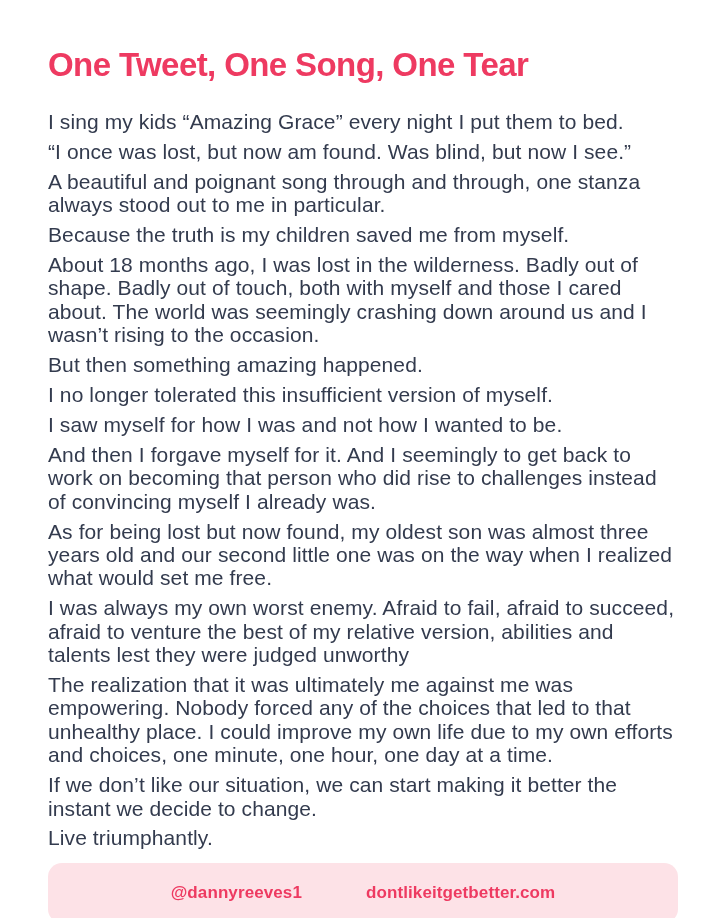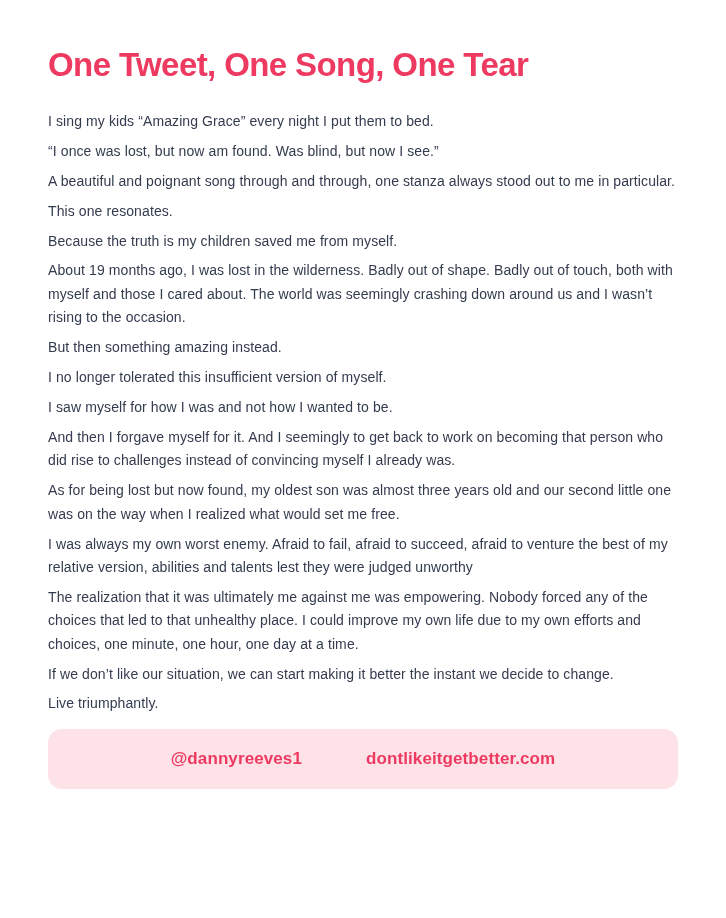--- a/index.html
+++ b/index.html
@@ -26,21 +26,21 @@
   }
   .page-title {
     font-size: 33px;
     font-weight: 700;
     letter-spacing: -0.6px;
     color: var(--accent);
     margin: 0 0 26px 0;
     line-height: 1.15;
   }
   .article p {
-    font-size: 14px;
+    font-size: 21px;
     line-height: 23.4px;
     color: var(--body-text);
     margin: 0 0 6.5px 0;
     letter-spacing: 0.1px;
   }
   .footer-bar {
     margin-top: 13px;
     height: 60px;
     background: var(--footer-bg);
     border-radius: 14px;
@@ -61,24 +61,23 @@
 </head>
 <body>
 
 <div class="page">
   <h1 class="page-title">One Tweet, One Song, One Tear</h1>
 
   <div class="article">
     <p>I sing my kids “Amazing Grace” every night I put them to bed.</p>
     <p>“I once was lost, but now am found. Was blind, but now I see.”</p>
     <p>A beautiful and poignant song through and through, one stanza always stood out to me in particular.</p>
-    <p>This one resonates.</p>
     <p>Because the truth is my children saved me from myself.</p>
-    <p>About 19 months ago, I was lost in the wilderness. Badly out of shape. Badly out of touch, both with myself and those I cared about. The world was seemingly crashing down around us and I wasn’t rising to the occasion.</p>
-    <p>But then something amazing instead.</p>
+    <p>About 18 months ago, I was lost in the wilderness. Badly out of shape. Badly out of touch, both with myself and those I cared about. The world was seemingly crashing down around us and I wasn’t rising to the occasion.</p>
+    <p>But then something amazing happened.</p>
     <p>I no longer tolerated this insufficient version of myself.</p>
     <p>I saw myself for how I was and not how I wanted to be.</p>
     <p>And then I forgave myself for it. And I seemingly to get back to work on becoming that person who did rise to challenges instead of convincing myself I already was.</p>
     <p>As for being lost but now found, my oldest son was almost three years old and our second little one was on the way when I realized what would set me free.</p>
     <p>I was always my own worst enemy. Afraid to fail, afraid to succeed, afraid to venture the best of my relative version, abilities and talents lest they were judged unworthy</p>
     <p>The realization that it was ultimately me against me was empowering. Nobody forced any of the choices that led to that unhealthy place. I could improve my own life due to my own efforts and choices, one minute, one hour, one day at a time.</p>
     <p>If we don’t like our situation, we can start making it better the instant we decide to change.</p>
     <p>Live triumphantly.</p>
   </div>
 

